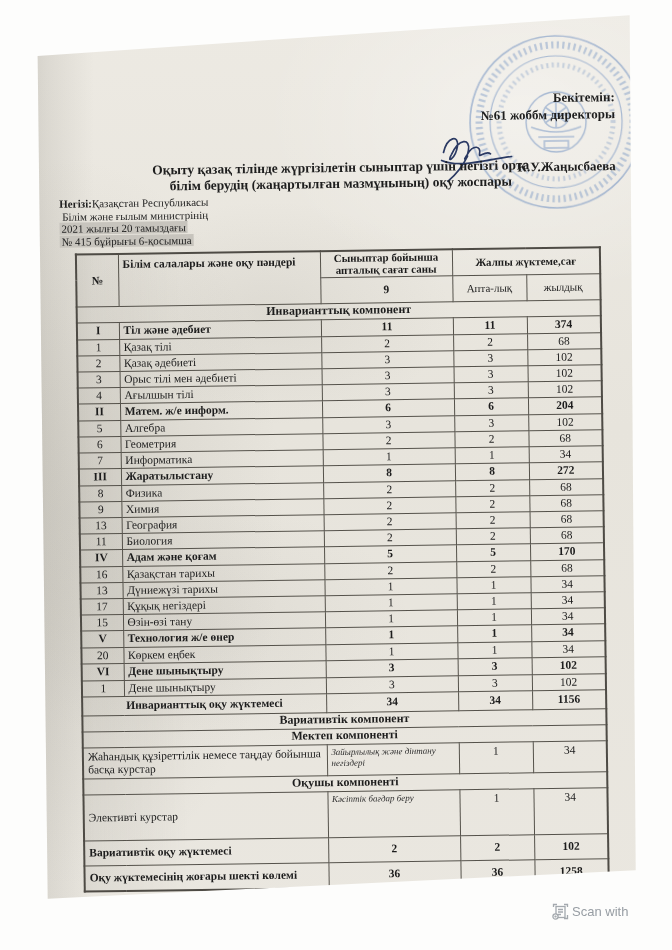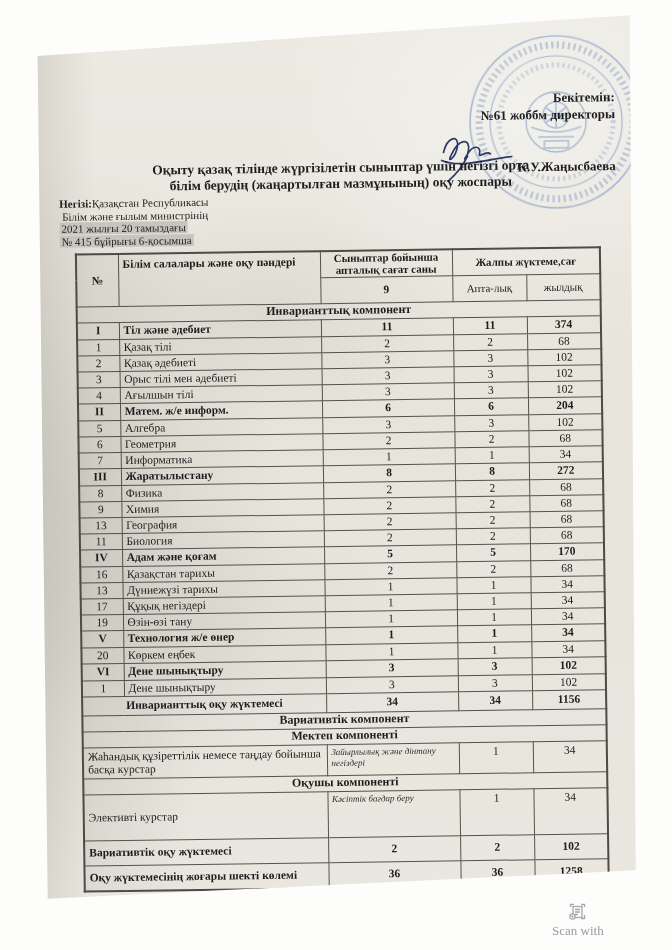--- a/index.html
+++ b/index.html
@@ -65,21 +65,21 @@
   .plan tr:nth-last-child(2){height:25px;}
   .plan tr:nth-last-child(1){height:26px;}
   .plan td.c{text-align:center;}
   .plan td.l{text-align:left;}
   .plan td.ctr{text-align:center;}
   .plan td.note{font-style:italic;font-size:9px;color:#2e2e2e;vertical-align:top;padding-top:2px;line-height:1.25;}
   .plan td.top{vertical-align:top;padding-top:2px;}
 
   .watermark{
     position:absolute;left:552px;top:903px;display:flex;align-items:center;gap:3px;
-    font-family:Liberation Serif, serif;font-size:13px;color:#979da3;flex-direction:column;
+    font-family:Liberation Sans, sans-serif;font-size:13px;color:#979da3;
   }
 </style>
 </head>
 <body>
 
 <div class="paper">
   <div class="content">
 
     <svg class="stamp" viewBox="0 0 182 182">
       <g fill="none" stroke="#6e8fc0">
@@ -270,21 +270,21 @@
             <td class="c">34</td>
           </tr>
           <tr class="sub">
             <td class="c">17</td>
             <td class="l">Құқық негіздері</td>
             <td class="c">1</td>
             <td class="c">1</td>
             <td class="c">34</td>
           </tr>
           <tr class="sub">
-            <td class="c">19</td>
+            <td class="c">15</td>
             <td class="l">Өзін-өзі тану</td>
             <td class="c">1</td>
             <td class="c">1</td>
             <td class="c">34</td>
           </tr>
           <tr class="grp">
             <td class="c">V</td>
             <td class="l">Технология ж/е өнер</td>
             <td class="c">1</td>
             <td class="c">1</td>

